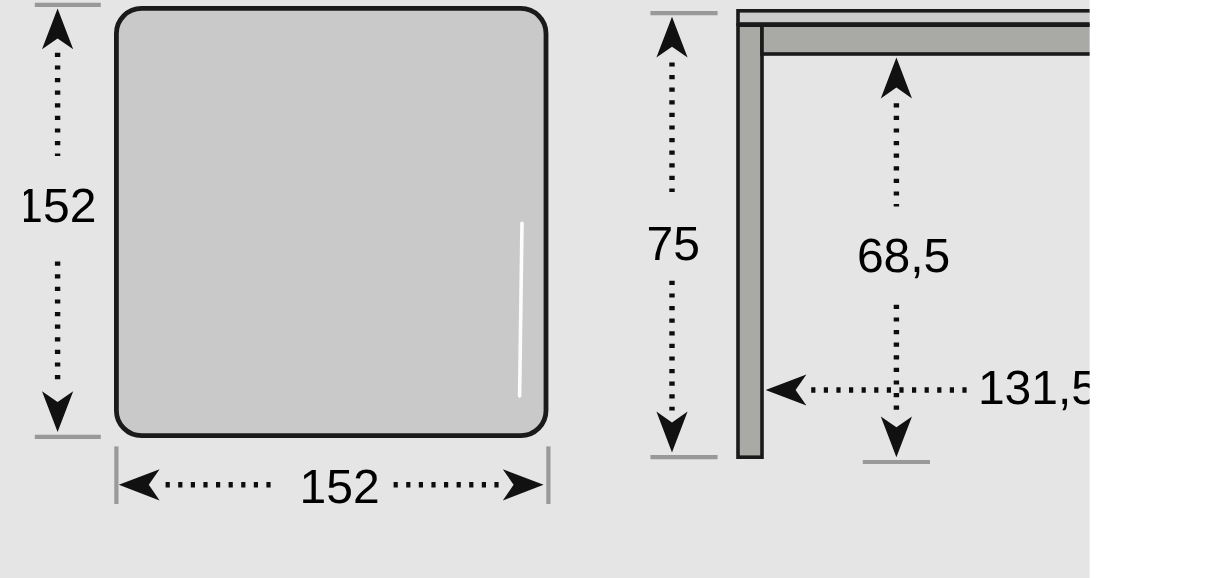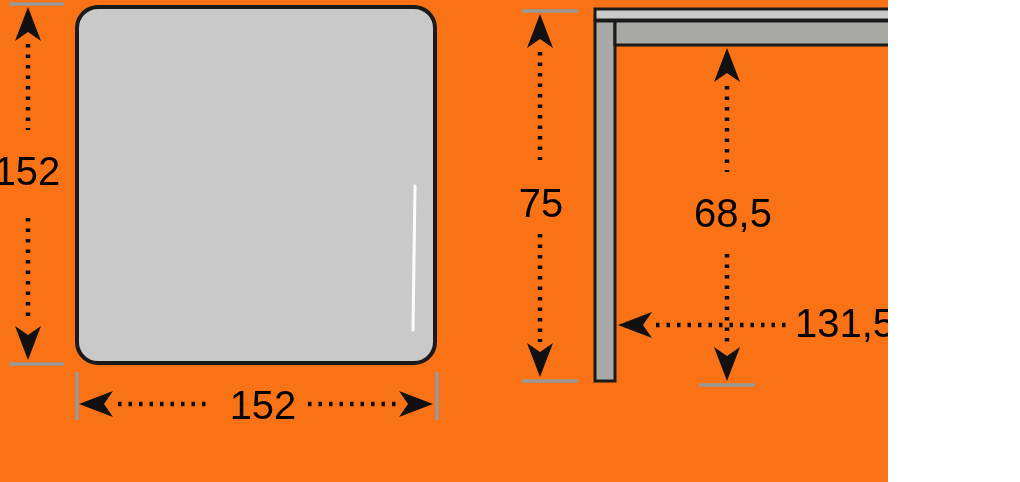--- a/index.html
+++ b/index.html
@@ -4,23 +4,24 @@
 <style>
   html, body {
     margin: 0;
     padding: 0;
     background: #ffffff;
   }
   .stage {
     position: relative;
     width: 888px;
     height: 482px;
-    background: #f97316;
+    background: #e5e5e5;
     overflow: hidden;
     font-family: "Liberation Sans", sans-serif;
+    padding-left: 20px;
   }
   svg { display: block; }
 
   .outline      { stroke: #1a1a1a; stroke-width: 4; }
   .thin-outline { stroke: #1a1a1a; stroke-width: 3; }
   .dots {
     stroke: #0d0d0d;
     stroke-width: 4.5;
     stroke-dasharray: 3.5 7;
     fill: none;

